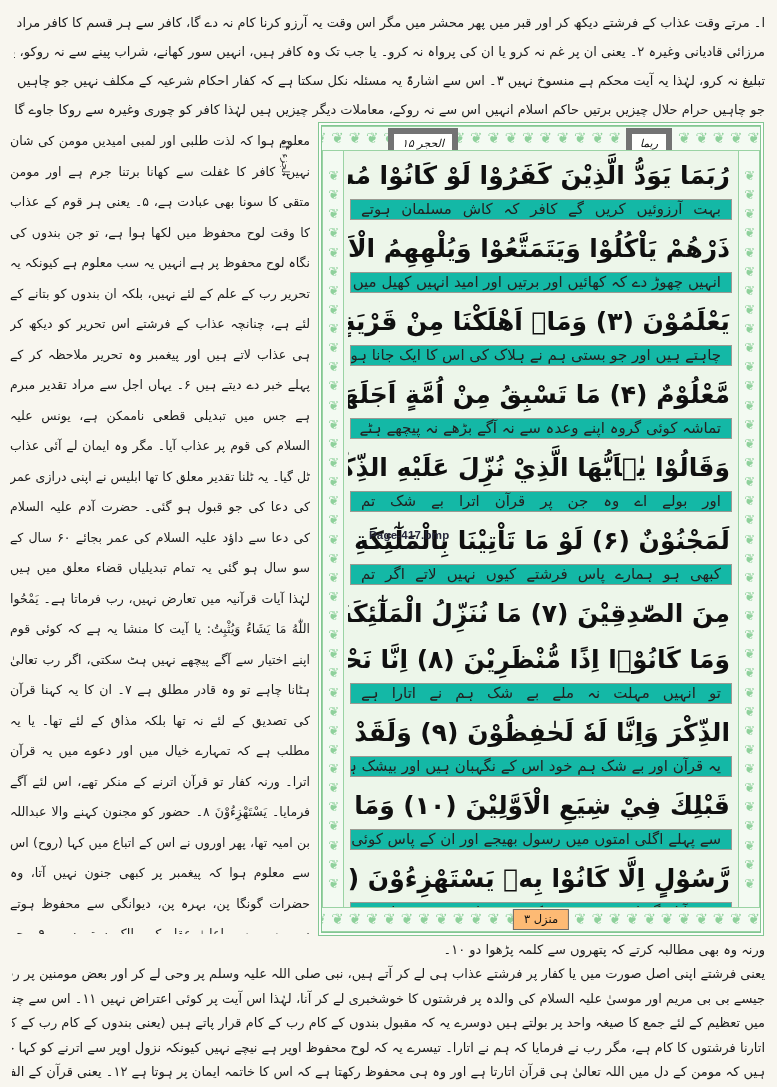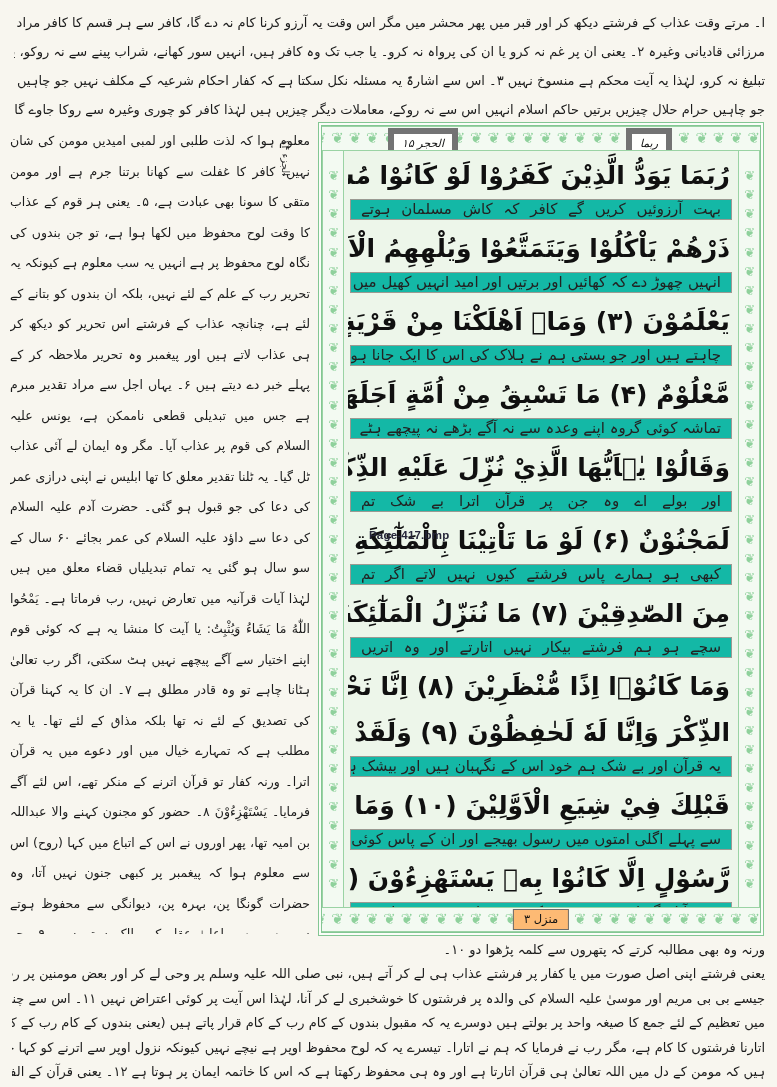--- a/index.html
+++ b/index.html
@@ -112,22 +112,22 @@
         <div class="row-urdu">انہیں چھوڑ دے کہ کھائیں اور برتیں اور امید انہیں کھیل میں ڈالے تو اب جانا</div>
         <div class="row-arabic">يَعْلَمُوْنَ (۳) وَمَاۤ اَهْلَكْنَا مِنْ قَرْيَةٍ اِلَّا وَلَهَا كِتَابٌ</div>
         <div class="row-urdu">چاہتے ہیں اور جو بستی ہم نے ہلاک کی اس کا ایک جانا ہوا نوشتہ</div>
         <div class="row-arabic">مَّعْلُوْمٌ (۴) مَا تَسْبِقُ مِنْ اُمَّةٍ اَجَلَهَا وَمَا يَسْتَاْخِرُوْنَ (۵)</div>
         <div class="row-urdu">تماشہ کوئی گروہ اپنے وعدہ سے نہ آگے بڑھے نہ پیچھے ہٹے</div>
         <div class="row-arabic">وَقَالُوْا يٰۤاَيُّهَا الَّذِيْ نُزِّلَ عَلَيْهِ الذِّكْرُ اِنَّكَ</div>
         <div class="row-urdu">اور بولے اے وہ جن پر قرآن اترا بے شک تم</div>
         <div class="row-arabic">لَمَجْنُوْنٌ (۶) لَوْ مَا تَاْتِيْنَا بِالْمَلٰٓئِكَةِ اِنْ كُنْتَ</div>
         <div class="row-urdu">کبھی ہو ہمارے پاس فرشتے کیوں نہیں لاتے اگر تم</div>
         <div class="row-arabic">مِنَ الصّٰدِقِيْنَ (۷) مَا نُنَزِّلُ الْمَلٰٓئِكَةَ اِلَّا بِالْحَقِّ</div>
-        <div class="row-urdu">سچے ہو ہم فرشتے بیکار نہیں اتارتے اور وہ اتریں</div>
         <div class="row-arabic">وَمَا كَانُوْۤا اِذًا مُّنْظَرِيْنَ (۸) اِنَّا نَحْنُ نَزَّلْنَا</div>
+        <div class="row-urdu">تو انہیں مہلت نہ ملے بے شک ہم نے اتارا ہے</div>
         <div class="row-arabic">الذِّكْرَ وَاِنَّا لَهٗ لَحٰفِظُوْنَ (۹) وَلَقَدْ اَرْسَلْنَا مِنْ</div>
         <div class="row-urdu">یہ قرآن اور بے شک ہم خود اس کے نگہبان ہیں اور بیشک ہم نے تم</div>
         <div class="row-arabic">قَبْلِكَ فِيْ شِيَعِ الْاَوَّلِيْنَ (۱۰) وَمَا يَاْتِيْهِمْ مِّنْ</div>
         <div class="row-urdu">سے پہلے اگلی امتوں میں رسول بھیجے اور ان کے پاس کوئی رسول</div>
         <div class="row-arabic">رَّسُوْلٍ اِلَّا كَانُوْا بِهٖ يَسْتَهْزِءُوْنَ (۱۱) كَذٰلِكَ نَسْلُكُهٗ</div>
         <div class="row-urdu">نہیں آتا مگر اس سے ہنسی کرتے ہیں ایسے ہی ہم اس ہنسی کو ان مجرموں کے</div>
       </div>
 
       <div class="band band-v">❦ ❦ ❦ ❦ ❦ ❦ ❦ ❦ ❦ ❦ ❦ ❦ ❦ ❦ ❦ ❦ ❦ ❦ ❦ ❦ ❦ ❦ ❦ ❦ ❦ ❦ ❦ ❦ ❦ ❦ ❦ ❦ ❦ ❦ ❦ ❦ ❦ ❦</div>
     </div>

